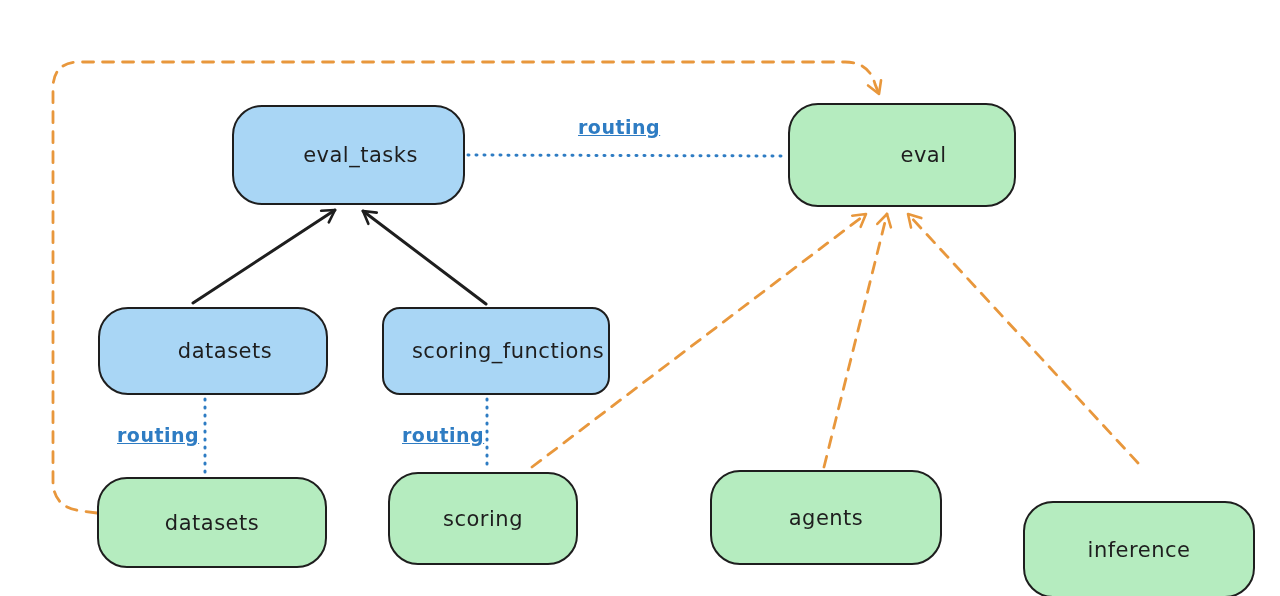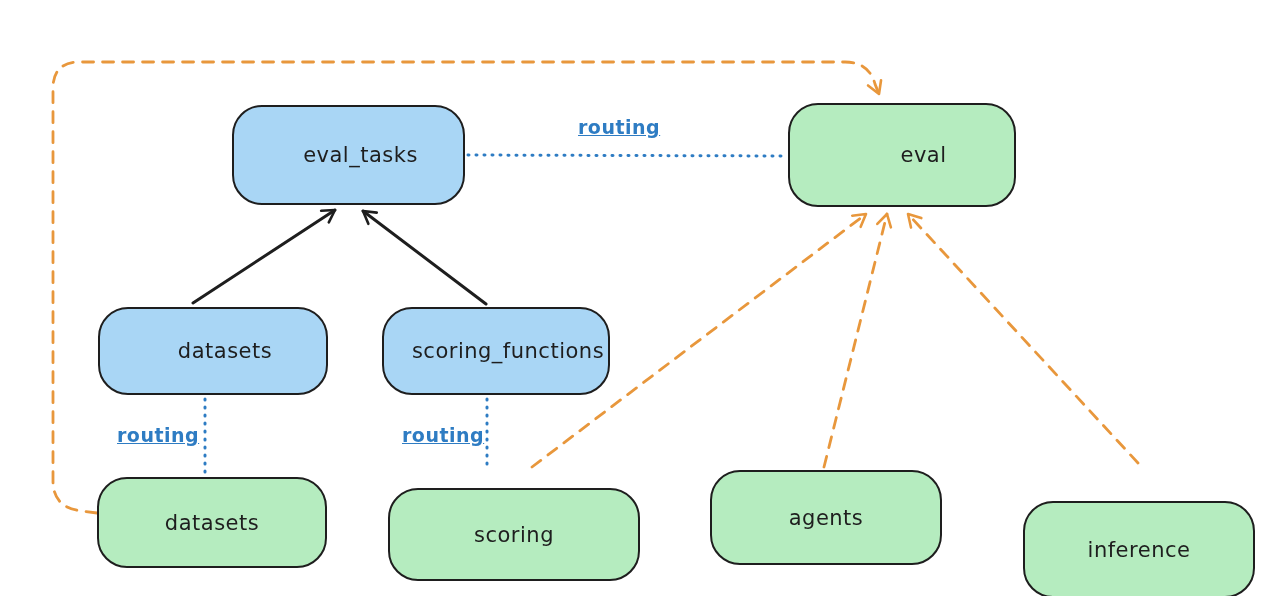--- a/index.html
+++ b/index.html
@@ -19,23 +19,23 @@
   .node.blue{background:var(--blue-fill,#a9d6f5);padding-left:24px;}
   .node.green{background:var(--green-fill,#b5ecbf);}
   .edge-label{
     position:absolute;color:var(--routing-blue,#2e7cc3);
     font-size:19px;font-weight:700;letter-spacing:.5px;text-decoration:underline;
   }
   
   #n-eval-tasks{left:232px;top:105px;width:233px;height:100px;}
   #n-eval{left:788px;top:103px;width:228px;height:104px;padding-left:43px;}
   #n-datasets{left:98px;top:307px;width:230px;height:88px;}
-  #n-scoring-functions{left:382px;top:307px;width:228px;height:88px;}
+  #n-scoring-functions{left:382px;top:307px;width:228px;height:88px;border-radius:18px;}
   #n-datasetio{left:97px;top:477px;width:230px;height:91px;}
-  #n-scoring{left:388px;top:472px;width:252px;height:93px;margin-top:16px;}
+  #n-scoring{left:388px;top:472px;width:190px;height:93px;}
   #n-agents{left:710px;top:470px;width:232px;height:95px;}
   #n-inference{left:1023px;top:465px;width:232px;height:97px;margin-top:36px;}
   #lbl-routing-top{left:578px;top:116px;}
   #lbl-routing-left{left:117px;top:424px;}
   #lbl-routing-mid{left:402px;top:424px;}
 </style>
 </head>
 <body>
 
 <div class="canvas">

